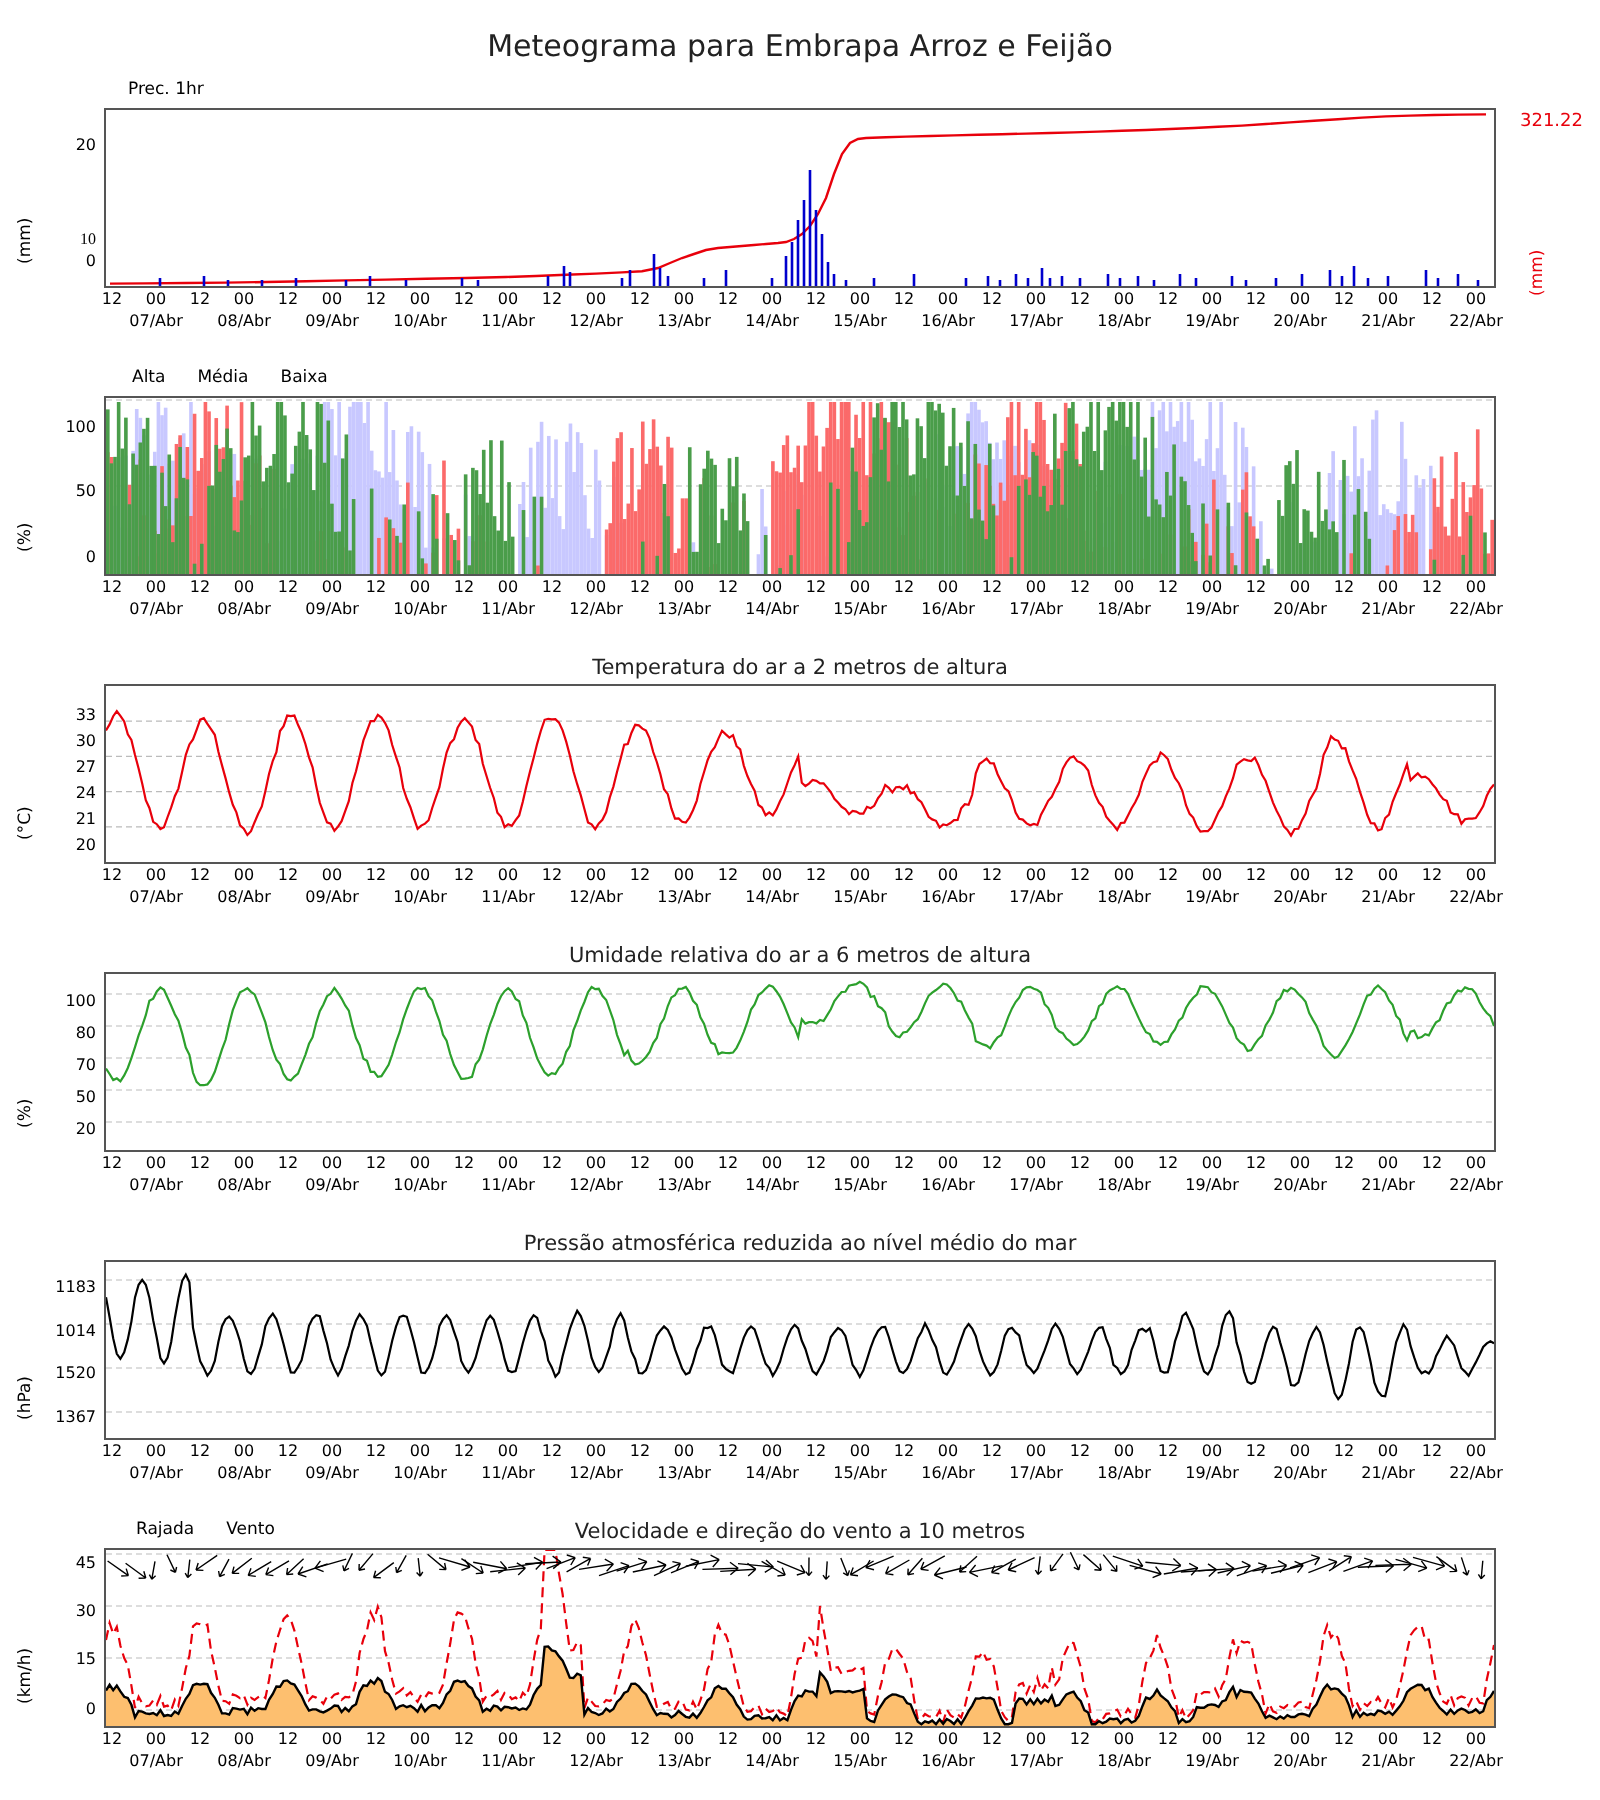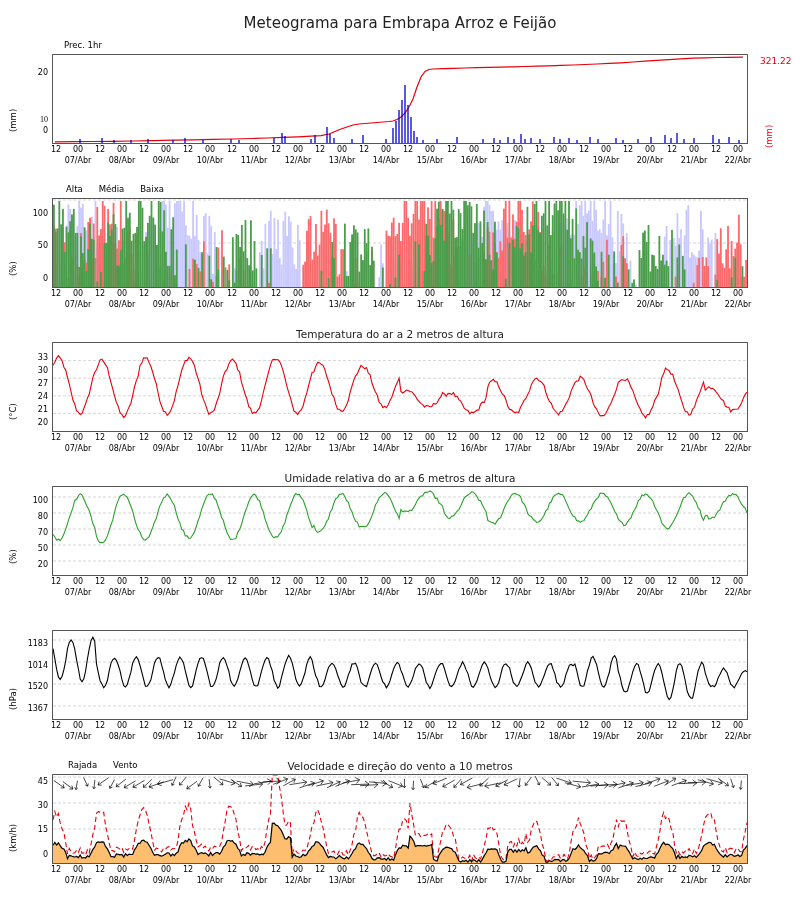--- a/index.html
+++ b/index.html
@@ -1219,20 +1219,21 @@
       <div class="xt-day" style="left:466px;">17/Abr</div>
       <div class="xt-day" style="left:510px;">18/Abr</div>
       <div class="xt-day" style="left:554px;">19/Abr</div>
       <div class="xt-day" style="left:598px;">20/Abr</div>
       <div class="xt-day" style="left:642px;">21/Abr</div>
       <div class="xt-day" style="left:686px;">22/Abr</div>
     </div>
   </div>
 
   <div class="panel" style="top:616px; height:118px;">
+    <div class="panel-title">Pressão atmosférica reduzida ao nível médio do mar</div>
     <div class="ylabel" style="top:94px; left:8px;">(hPa)</div>
     <div class="ytick-wrap" style="top:14px; height:88px;">
       <div class="ytick" style="top:74px;">1367</div>
       <div class="ytick" style="top:52px;">1520</div>
       <div class="ytick" style="top:31px;">1014</div>
       <div class="ytick" style="top:9px;">1183</div>
     </div>
 
     <div class="plot" style="top:14px; height:90px; width:696px;">
       <svg width="694" height="88" viewBox="0 0 694 88" preserveAspectRatio="none">

